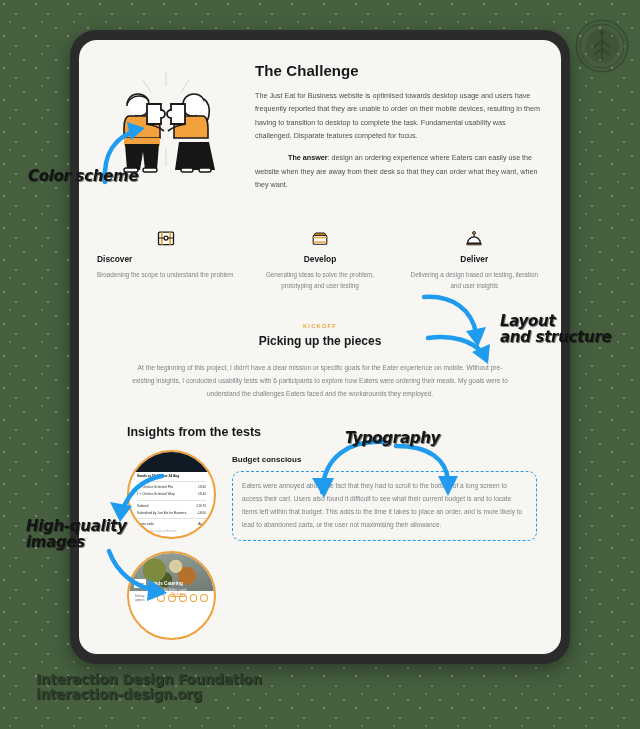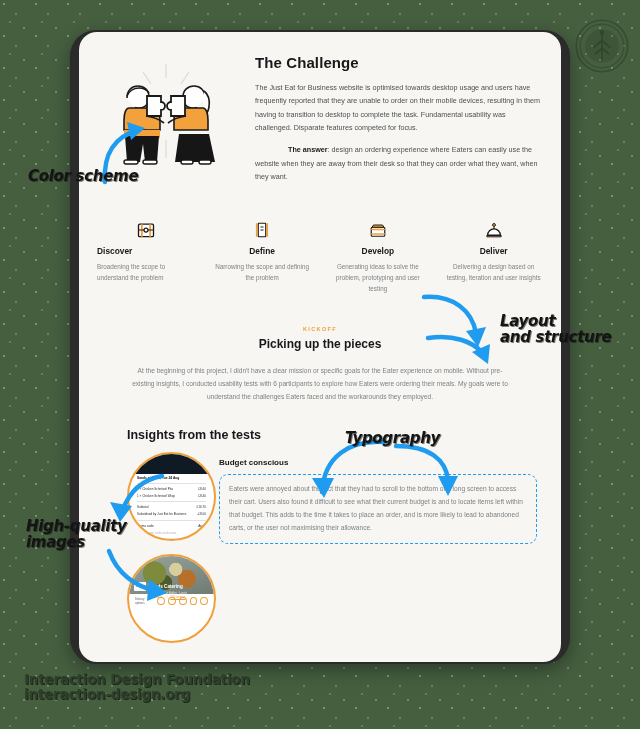--- a/index.html
+++ b/index.html
@@ -21,21 +21,21 @@
   }
   
   #brand-seal{
     position:absolute;right:10px;top:18px;width:56px;height:56px;opacity:.5;
   }
   
   #device{
     position:absolute;left:70px;top:30px;width:500px;height:634px;
     background:#2b2b2b;border-radius:26px;
     box-shadow:0 6px 18px rgba(0,0,0,.35);
-    padding:2px 9px;box-sizing:border-box;
+    padding:10px 9px;box-sizing:border-box;
   }
   #screen{
     width:100%;height:100%;background:#f7f6f2;border-radius:18px;
     overflow:hidden;position:relative;
   }
   
   .hero{display:flex;gap:14px;padding:18px 18px 10px 12px;}
   .hero-illu{width:150px;flex:0 0 150px;padding-top:8px;}
   .hero-copy{flex:1;padding-top:4px;}
   .h-title{
@@ -51,21 +51,21 @@
   .dd-title{font-size:8.4px;font-weight:700;color:#17181a;margin-bottom:5px;}
   .dd-desc{font-size:6.3px;line-height:1.75;color:#7e8386;}
   .dds .dd:first-child .dd-title,.dds .dd:first-child .dd-desc{text-align:left;}
   
   .kick{padding:14px 52px 10px 52px;text-align:center;}
   .kick-eyebrow{font-size:5.6px;font-weight:700;letter-spacing:1.3px;color:#f2a13c;margin-bottom:5px;}
   .kick-title{font-size:12px;font-weight:700;color:#17181a;margin:0 0 14px 0;}
   .kick-body{font-size:6.6px;line-height:1.95;color:#7e8386;}
   
   .ins-head{font-size:12.5px;font-weight:700;color:#17181a;padding:14px 0 10px 48px;}
-  .ins-row{display:flex;gap:3px;padding:0 24px 10px 48px;align-items:flex-start;}
+  .ins-row{display:flex;gap:16px;padding:0 24px 10px 48px;align-items:center;}
   .ins-thumb{
     width:85px;height:85px;flex:0 0 85px;border-radius:50%;
     border:2.2px solid #f0a03a;overflow:hidden;position:relative;background:#fff;
   }
   .ins-thumb.tight{height:85px;}
   .ins-body{flex:1;padding-top:6px;}
   .ins-title{font-size:8px;font-weight:700;color:#17181a;margin-bottom:7px;}
   .ins-text{font-size:6.6px;line-height:2.0;color:#7e8386;}
   .dashed-box{
     border:1.6px dashed #1f9bf0;border-radius:9px;padding:7px 9px 8px 9px;
@@ -90,21 +90,21 @@
   .pill{width:6px;height:6px;border-radius:50%;border:.6px solid #f0a03a;}
   
   .anno{
     position:absolute;font-family:"DejaVu Sans",sans-serif;
     font-weight:700;font-style:italic;font-size:15px;line-height:1.08;
     color:#141414;white-space:pre;letter-spacing:-.3px;
     text-shadow:1px 1px 0 rgba(20,20,20,.55);
   }
   
   #credit{
-    position:absolute;left:24px;bottom:26px;
+    position:absolute;left:36px;bottom:26px;
     font-family:"DejaVu Sans",sans-serif;font-weight:700;font-size:13.5px;
     line-height:1.15;color:#2e3f2b;letter-spacing:-.2px;
     text-shadow:1px 1px 0 rgba(25,35,23,.9);
   }
   .arrow{position:absolute;pointer-events:none;}
 </style>
 </head>
 <body>
 
 <div id="bg-pattern"></div>
@@ -165,31 +165,20 @@
         <div class="dd-icon">
           <svg width="20" height="20" viewBox="0 0 24 24">
               <rect x="3" y="5" width="18" height="15" rx="1.5" fill="#fff" stroke="#1a1a1a" stroke-width="1.6"></rect>
               <path d="M7 5v15M17 5v15" stroke="#f0a03a" stroke-width="2.2"></path>
               <path d="M3 12h18" stroke="#1a1a1a" stroke-width="1.3"></path>
               <circle cx="12" cy="12" r="2.4" fill="#fff" stroke="#1a1a1a" stroke-width="1.5"></circle>
             </svg>
         </div>
         <div class="dd-title">Discover</div>
         <div class="dd-desc">Broadening the scope to understand the problem</div>
-      </div>
-      <div class="dd">
-        <div class="dd-icon">
-          <svg width="18" height="20" viewBox="0 0 24 24">
-              <rect x="7" y="3" width="10" height="18" rx="1" fill="#fff" stroke="#1a1a1a" stroke-width="1.6"></rect>
-              <path d="M5 3v18M19 3v18" stroke="#f0a03a" stroke-width="2.2"></path>
-              <path d="M10 8h4M10 12h4" stroke="#1a1a1a" stroke-width="1.3"></path>
-            </svg>
-        </div>
-        <div class="dd-title">Define</div>
-        <div class="dd-desc">Narrowing the scope and defining the problem</div>
       </div>
       <div class="dd">
         <div class="dd-icon">
           <svg width="20" height="18" viewBox="0 0 24 24">
               <rect x="3" y="7" width="18" height="12" rx="1.4" fill="#fff" stroke="#1a1a1a" stroke-width="1.6"></rect>
               <path d="M3 10h18M3 16h18" stroke="#f0a03a" stroke-width="2"></path>
               <path d="M6 4h12l2 3H4z" fill="#f0a03a" stroke="#1a1a1a" stroke-width="1.3"></path>
             </svg>
         </div>
         <div class="dd-title">Develop</div>

